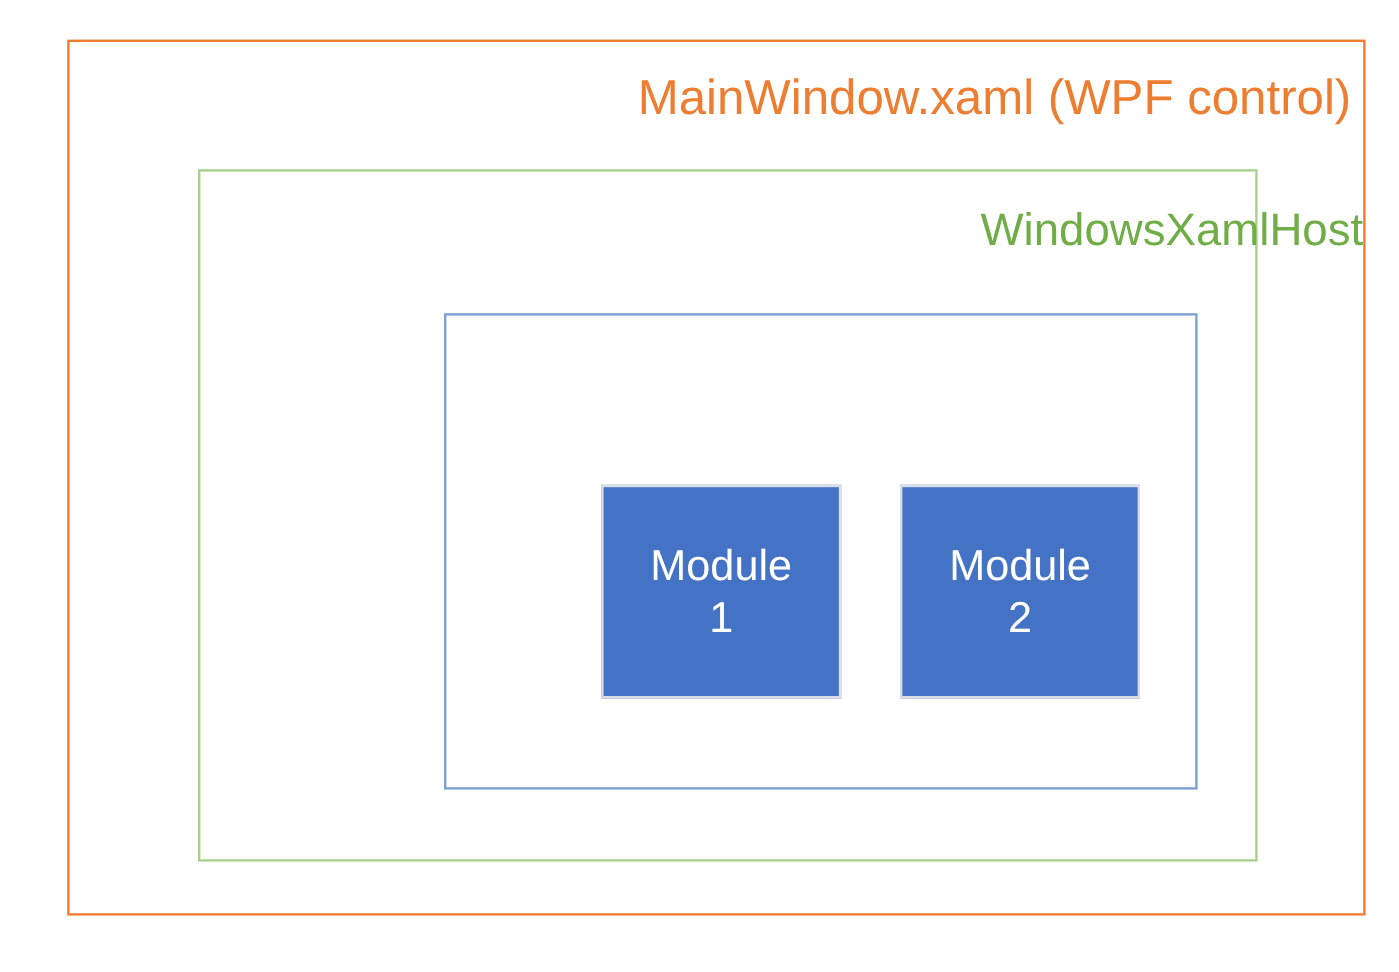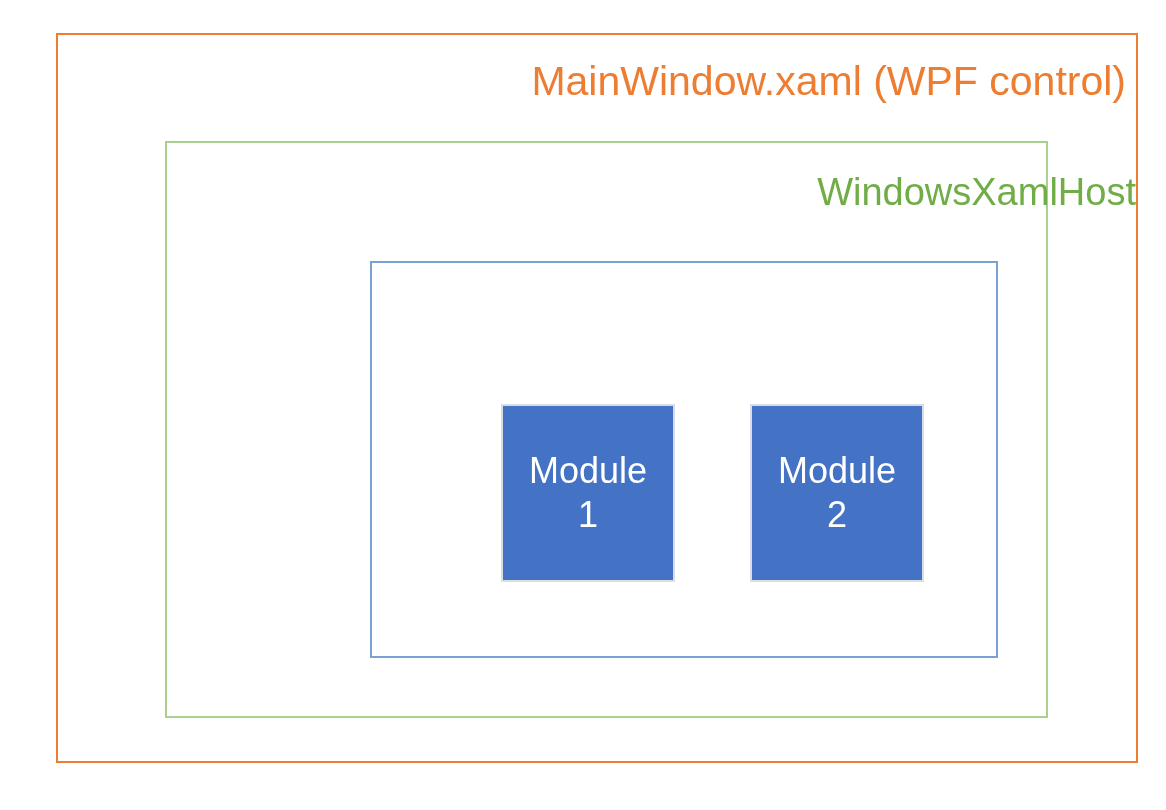--- a/index.html
+++ b/index.html
@@ -84,21 +84,21 @@
     top: 299px;
     text-align: right;
     font-size: 37px;
     color: #4472C4;
   }
 
   
   .module {
     position: absolute;
     top: 404px;
-    width: 174px;
+    width: 200px;
     height: 178px;
     box-sizing: border-box;
     background: #4472C4;
     border: 2px solid #D9DDE6;
     display: flex;
     flex-direction: column;
     align-items: center;
     justify-content: center;
     color: #ffffff;
     font-size: 36px;

